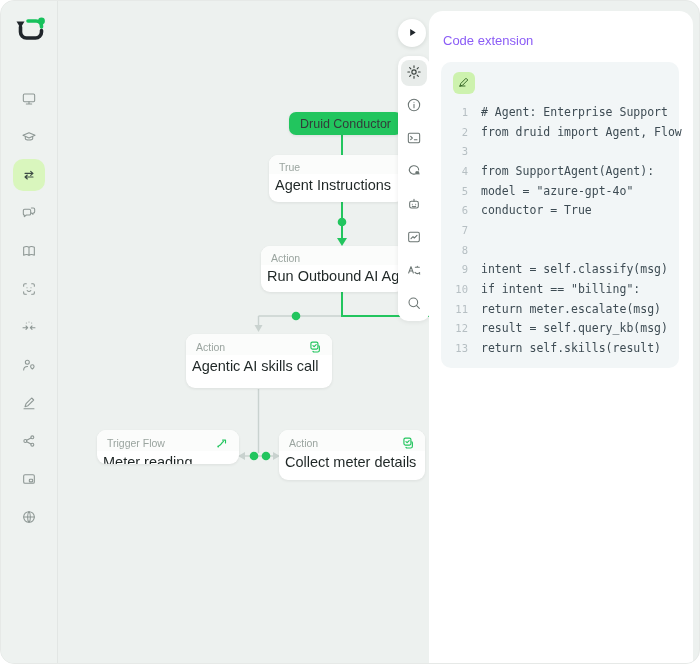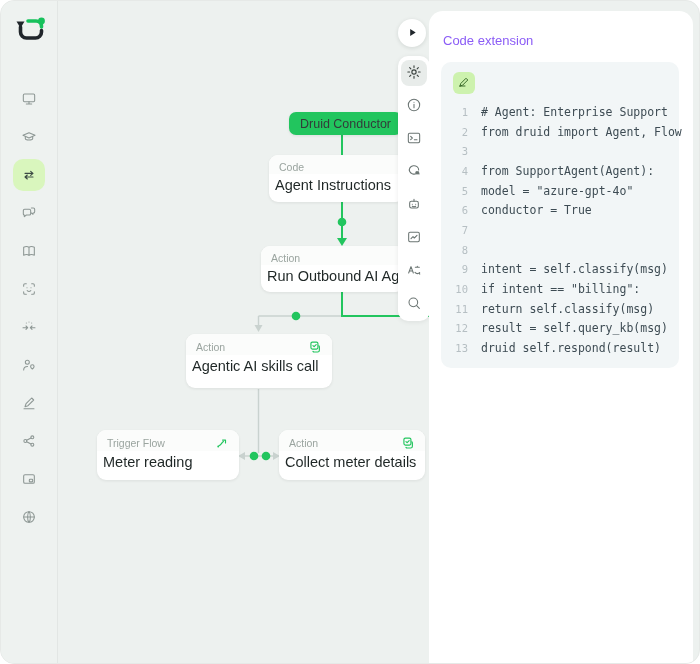--- a/index.html
+++ b/index.html
@@ -190,21 +190,21 @@
       <circle cx="341" cy="221" r="4.3" fill="#22c55e"></circle>
       <circle cx="295" cy="315" r="4.3" fill="#22c55e"></circle>
       <circle cx="253" cy="455" r="4.3" fill="#22c55e"></circle>
       <circle cx="265" cy="455" r="4.3" fill="#22c55e"></circle>
     </svg>
 
     <div class="pill">Druid Conductor</div>
 
     <div class="node" style="left:268px;top:154px;width:136px;height:47px">
       <div class="node-head">
-        <span class="node-type">Code</span>
+        <span class="node-type">True</span>
       </div>
       <div class="node-title">Agent Instructions</div>
     </div>
 
     <div class="node" style="left:260px;top:245px;width:144px;height:46px">
       <div class="node-head">
         <span class="node-type">Action</span>
       </div>
       <div class="node-title">Run Outbound AI Agent</div>
     </div>
@@ -216,21 +216,21 @@
           <svg width="14" height="14" viewBox="0 0 24 24" fill="none" stroke="#22c55e" stroke-width="2" stroke-linecap="round" stroke-linejoin="round">
               <rect x="5" y="3.5" width="12" height="12" rx="2.5"></rect>
               <path d="M8.5 19.5a2.5 2.5 0 0 0 2.5 1h5.5a3 3 0 0 0 3-3V12a2.5 2.5 0 0 0-1-2"></path>
               <path d="M8.5 9.5l2 2 3.5-3.5"></path>
             </svg>
         </span>
       </div>
       <div class="node-title">Agentic AI skills call</div>
     </div>
 
-    <div class="node" style="left:96px;top:429px;width:142px;height:50px">
+    <div class="node" style="left:96px;top:429px;width:142px;height:34px">
       <div class="node-head">
         <span class="node-type">Trigger Flow</span>
         <span class="badge">
           <svg width="14" height="14" viewBox="0 0 24 24" fill="none" stroke="#22c55e" stroke-width="2" stroke-linecap="round" stroke-linejoin="round">
               <circle cx="5.5" cy="18" r="1.6" fill="#22c55e" stroke="none"></circle>
               <path d="M7 16.5c3.5-.5 4-5 7.5-7"></path>
               <path d="M13 7h5v5"></path>
             </svg>
         </span>
       </div>
@@ -373,27 +373,27 @@
         <div class="code-line">
             <span class="ln">9</span>
             <span class="ct">intent = self.classify(msg)</span>
           </div>
         <div class="code-line">
             <span class="ln">10</span>
             <span class="ct">if intent == "billing":</span>
           </div>
         <div class="code-line">
             <span class="ln">11</span>
-            <span class="ct">return self.classify(msg)</span>
+            <span class="ct">return meter.escalate(msg)</span>
           </div>
         <div class="code-line">
             <span class="ln">12</span>
             <span class="ct">result = self.query_kb(msg)</span>
           </div>
         <div class="code-line">
             <span class="ln">13</span>
-            <span class="ct">druid self.respond(result)</span>
+            <span class="ct">return self.skills(result)</span>
           </div>
       </div>
     </div>
   </section>
 
 </div>
 
 </body></html>

